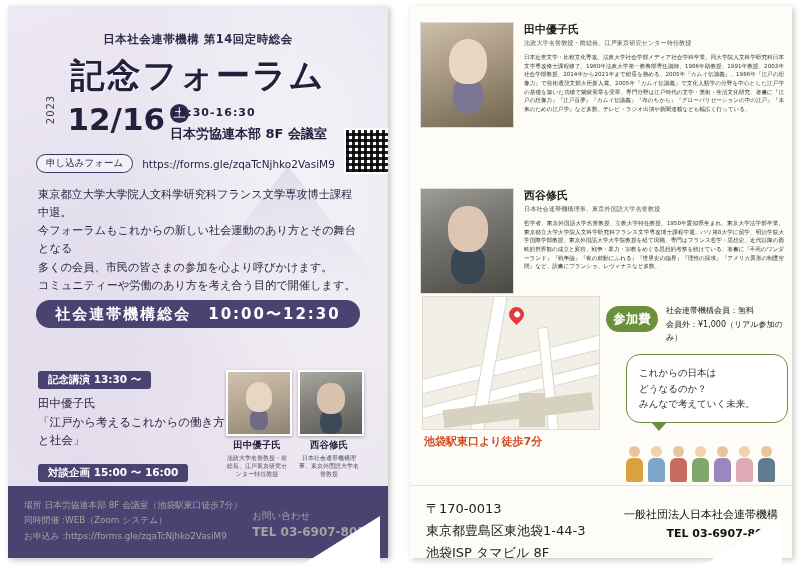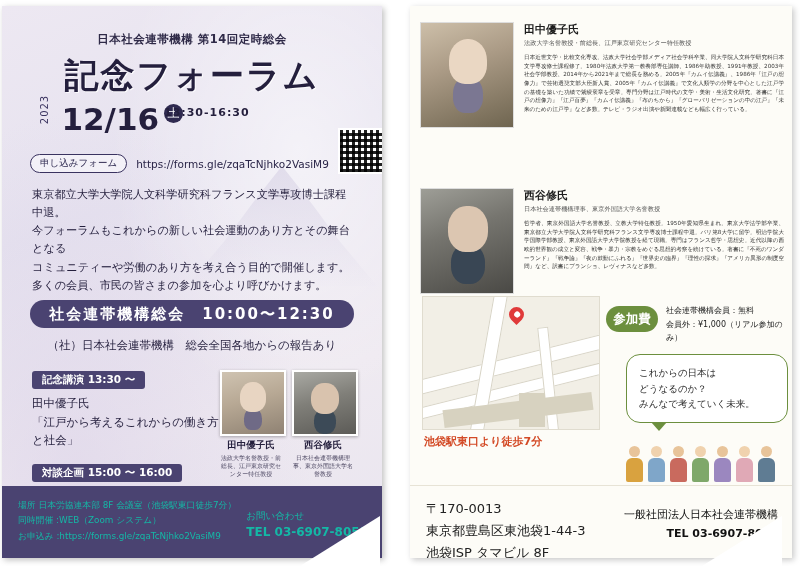--- a/index.html
+++ b/index.html
@@ -16,21 +16,21 @@
   .canvas {
     position: relative;
     width: 800px;
     height: 566px;
     background: #ffffff;
   }
 
   
   .page-left {
     position: absolute;
-    left: 2px;
+    left: 8px;
     top: 6px;
     width: 380px;
     height: 552px;
     background: linear-gradient(160deg, #ede8f2 0%, #e6e2ef 35%, #efeaf1 70%, #e9e5ef 100%);
     box-shadow: 2px 2px 6px rgba(0,0,0,0.25);
     overflow: hidden;
   }
   .page-left::before {
     content: "";
     position: absolute;
@@ -268,21 +268,21 @@
     color: #4a4560;
     line-height: 1.35;
     margin-top: 2px;
   }
   .l-footer {
     position: absolute;
     left: 0; bottom: 0;
     width: 380px;
     height: 72px;
     background: #4a4371;
-    color: #14b8a6;
+    color: #a3a3a3;
     z-index: 3;
   }
   .l-footer .fl {
     position: absolute;
     left: 16px; top: 12px;
     font-size: 8.8px;
     line-height: 1.75;
   }
   .l-footer .fr {
     position: absolute;
@@ -502,38 +502,38 @@
     </div>
 
     <div class="l-datebox">
       <div class="l-year">2023</div>
       <div class="l-md">12/16</div>
       <div class="l-dow">土</div>
     </div>
 
     <div class="l-timeplace">
       <div class="l-time">13:30-16:30</div>
+      <div class="l-place">日本労協連本部 8F 会議室</div>
     </div>
 
     <div class="l-form-row">
       <span class="l-form-pill">申し込みフォーム</span>
       <span class="l-form-url">https://forms.gle/zqaTcNjhko2VasiM9</span>
     </div>
 
     <div class="qr"></div>
 
     <div class="l-body">
       <div>東京都立大学大学院人文科学研究科フランス文学専攻博士課程中退。</div>
       <div>今フォーラムもこれからの新しい社会運動のあり方とその舞台となる</div>
+      <div>多くの会員、市民の皆さまの参加を心より呼びかけます。</div>
       <div>コミュニティーや労働のあり方を考え合う目的で開催します。</div>
-      <div>多くの会員、市民の皆さまの参加を心より呼びかけます。</div>
     </div>
 
     <div class="l-bar l-bar-main">社会連帯機構総会　10:00〜12:30</div>
-    <div class="l-sokai-sub">（社）日本社会連帯機構　総会全国各地からの報告あり</div>
 
     <div class="l-prog">
       <div>
         <span class="tagbar">記念講演 13:30 〜</span>
         <div class="prog-line">田中優子氏</div>
         <div class="prog-line" style="margin-top:2px">「江戸から考えるこれからの働き方と社会」</div>
       </div>
       <div class="l-prog2">
         <span class="tagbar">対談企画 15:00 〜 16:00</span>
         <div class="prog-line">田中優子氏 × 西谷修氏</div>

